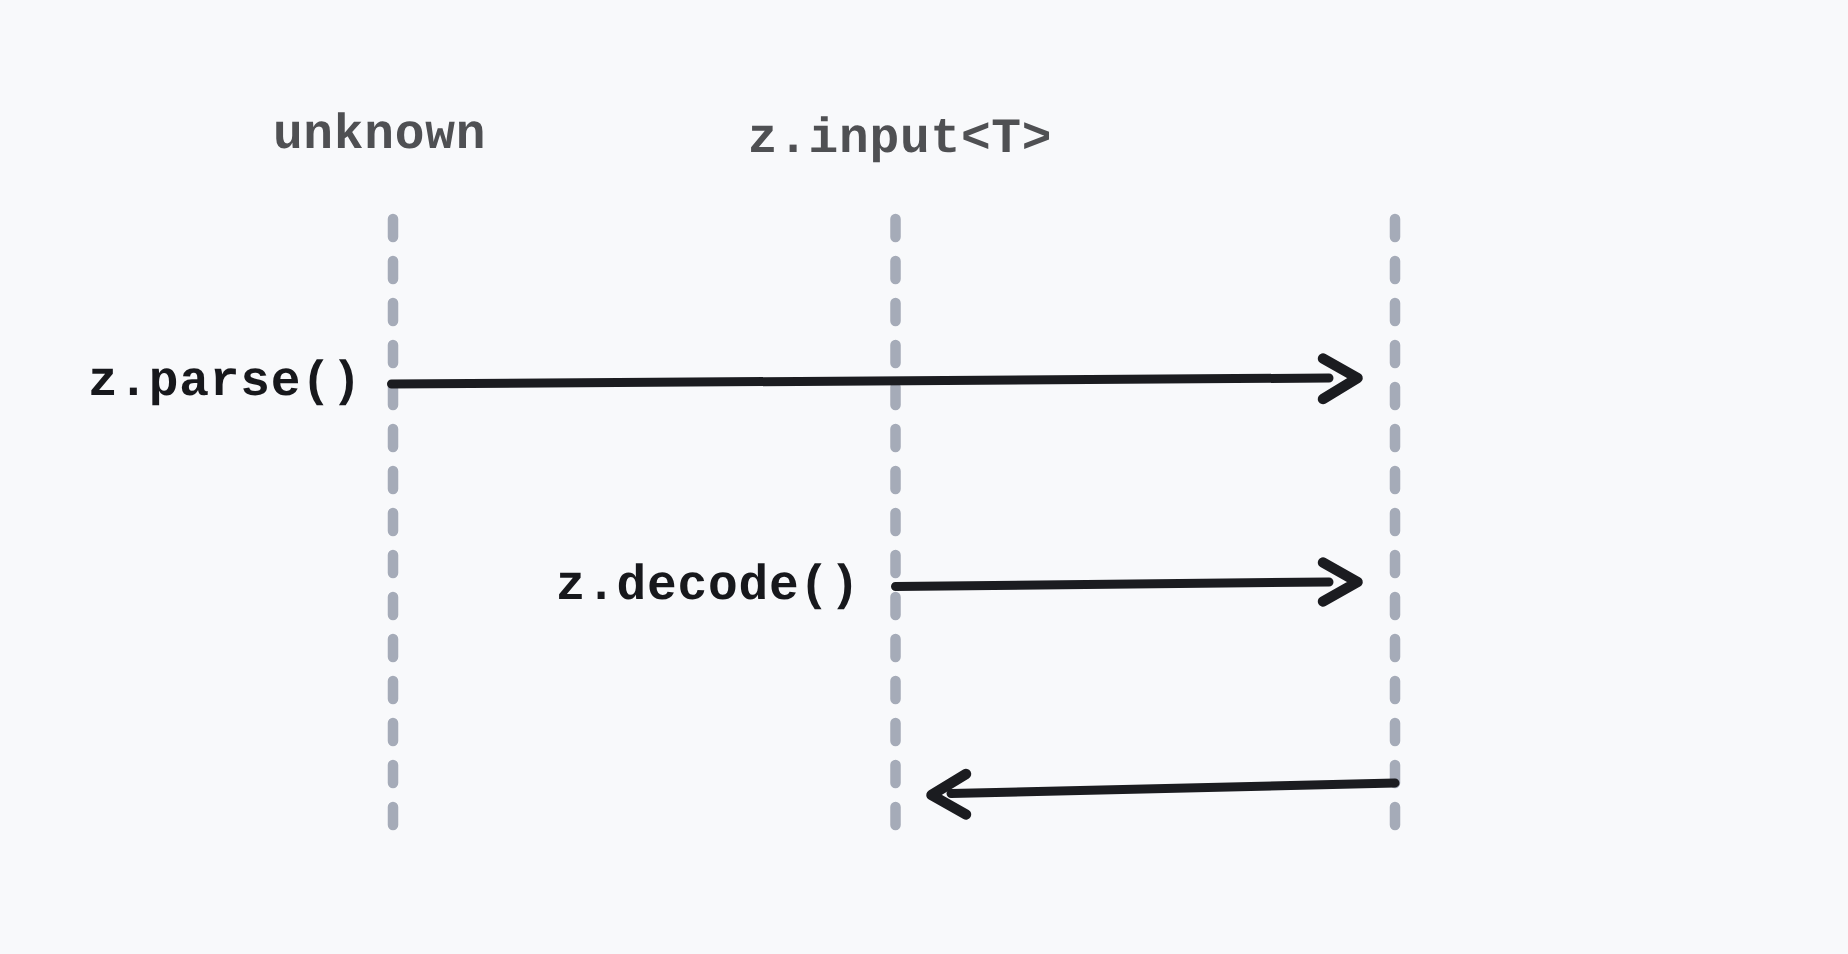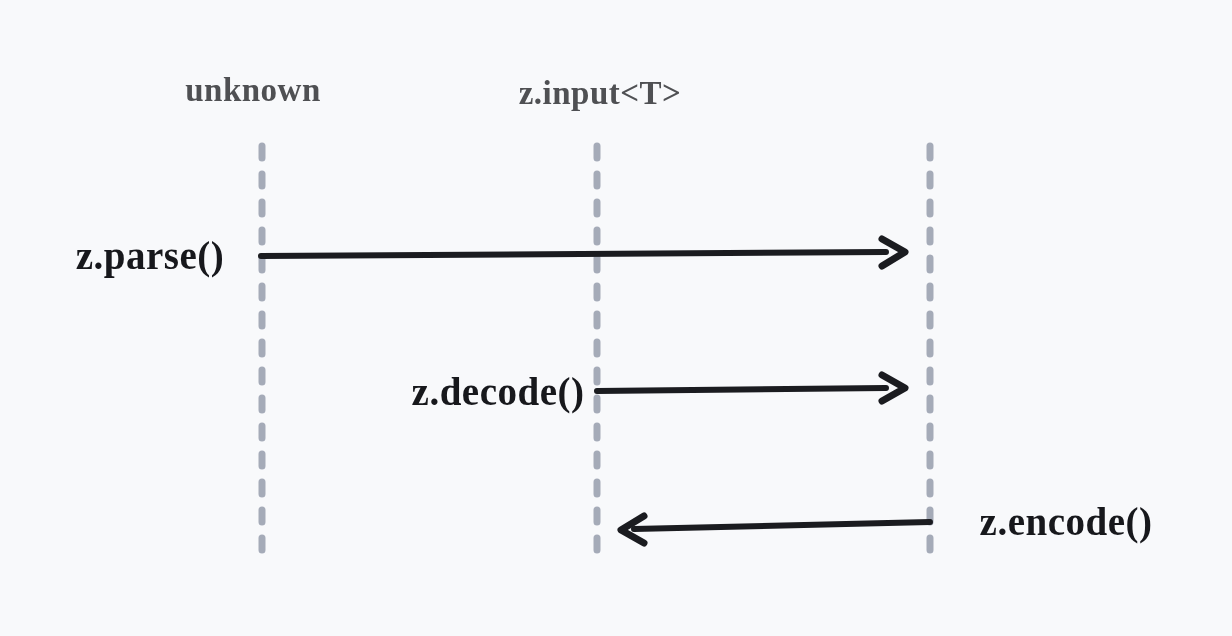--- a/index.html
+++ b/index.html
@@ -6,21 +6,21 @@
     margin: 0;
     padding: 0;
     background: var(--bg, #f8f9fb);
   }
   .canvas {
     position: relative;
     width: 1232px;
     height: 572px;
     background: var(--bg, #f8f9fb);
     overflow: hidden;
-    font-family: Liberation Serif, serif;
+    font-family: Liberation Mono, monospace;
   }
   .canvas svg {
     position: absolute;
     top: 0;
     left: 0;
   }
   .lifeline {
     stroke: var(--lifeline, #a5abb8);
     stroke-width: 7;
     stroke-linecap: round;
@@ -45,21 +45,21 @@
     transform: translate(-50%, -50%);
     font-size: 33px;
     font-weight: 700;
     letter-spacing: 0.5px;
     color: var(--header-text, #4f5053);
     white-space: nowrap;
   }
   .msg-label {
     position: absolute;
     transform: translate(-50%, -50%);
-    font-size: 39px;
+    font-size: 33px;
     font-weight: 700;
     letter-spacing: 0.5px;
     color: var(--label-text, #17181c);
     white-space: nowrap;
   }
 </style>
 </head>
 <body>
 
 <div class="canvas">
@@ -86,17 +86,16 @@
     </g>
   </svg>
 
   <div class="header-label" style="left:253px; top:90px;">unknown</div>
 
   <div class="header-label" style="left:600px; top:93px;text-align:center;">z.input&lt;T&gt;</div>
 
 
   <div class="msg-label" style="left:150px; top:255px;">z.parse()</div>
 
-  <div class="msg-label" style="left:472px; top:391px;margin-left:26px;">z.decode()</div>
+  <div class="msg-label" style="left:472px; top:391px;">z.decode()</div>
 
-  <div class="msg-label" style="left:1066px; top:521px;">z.encode()</div>
 
 </div>
 
 </body></html>

